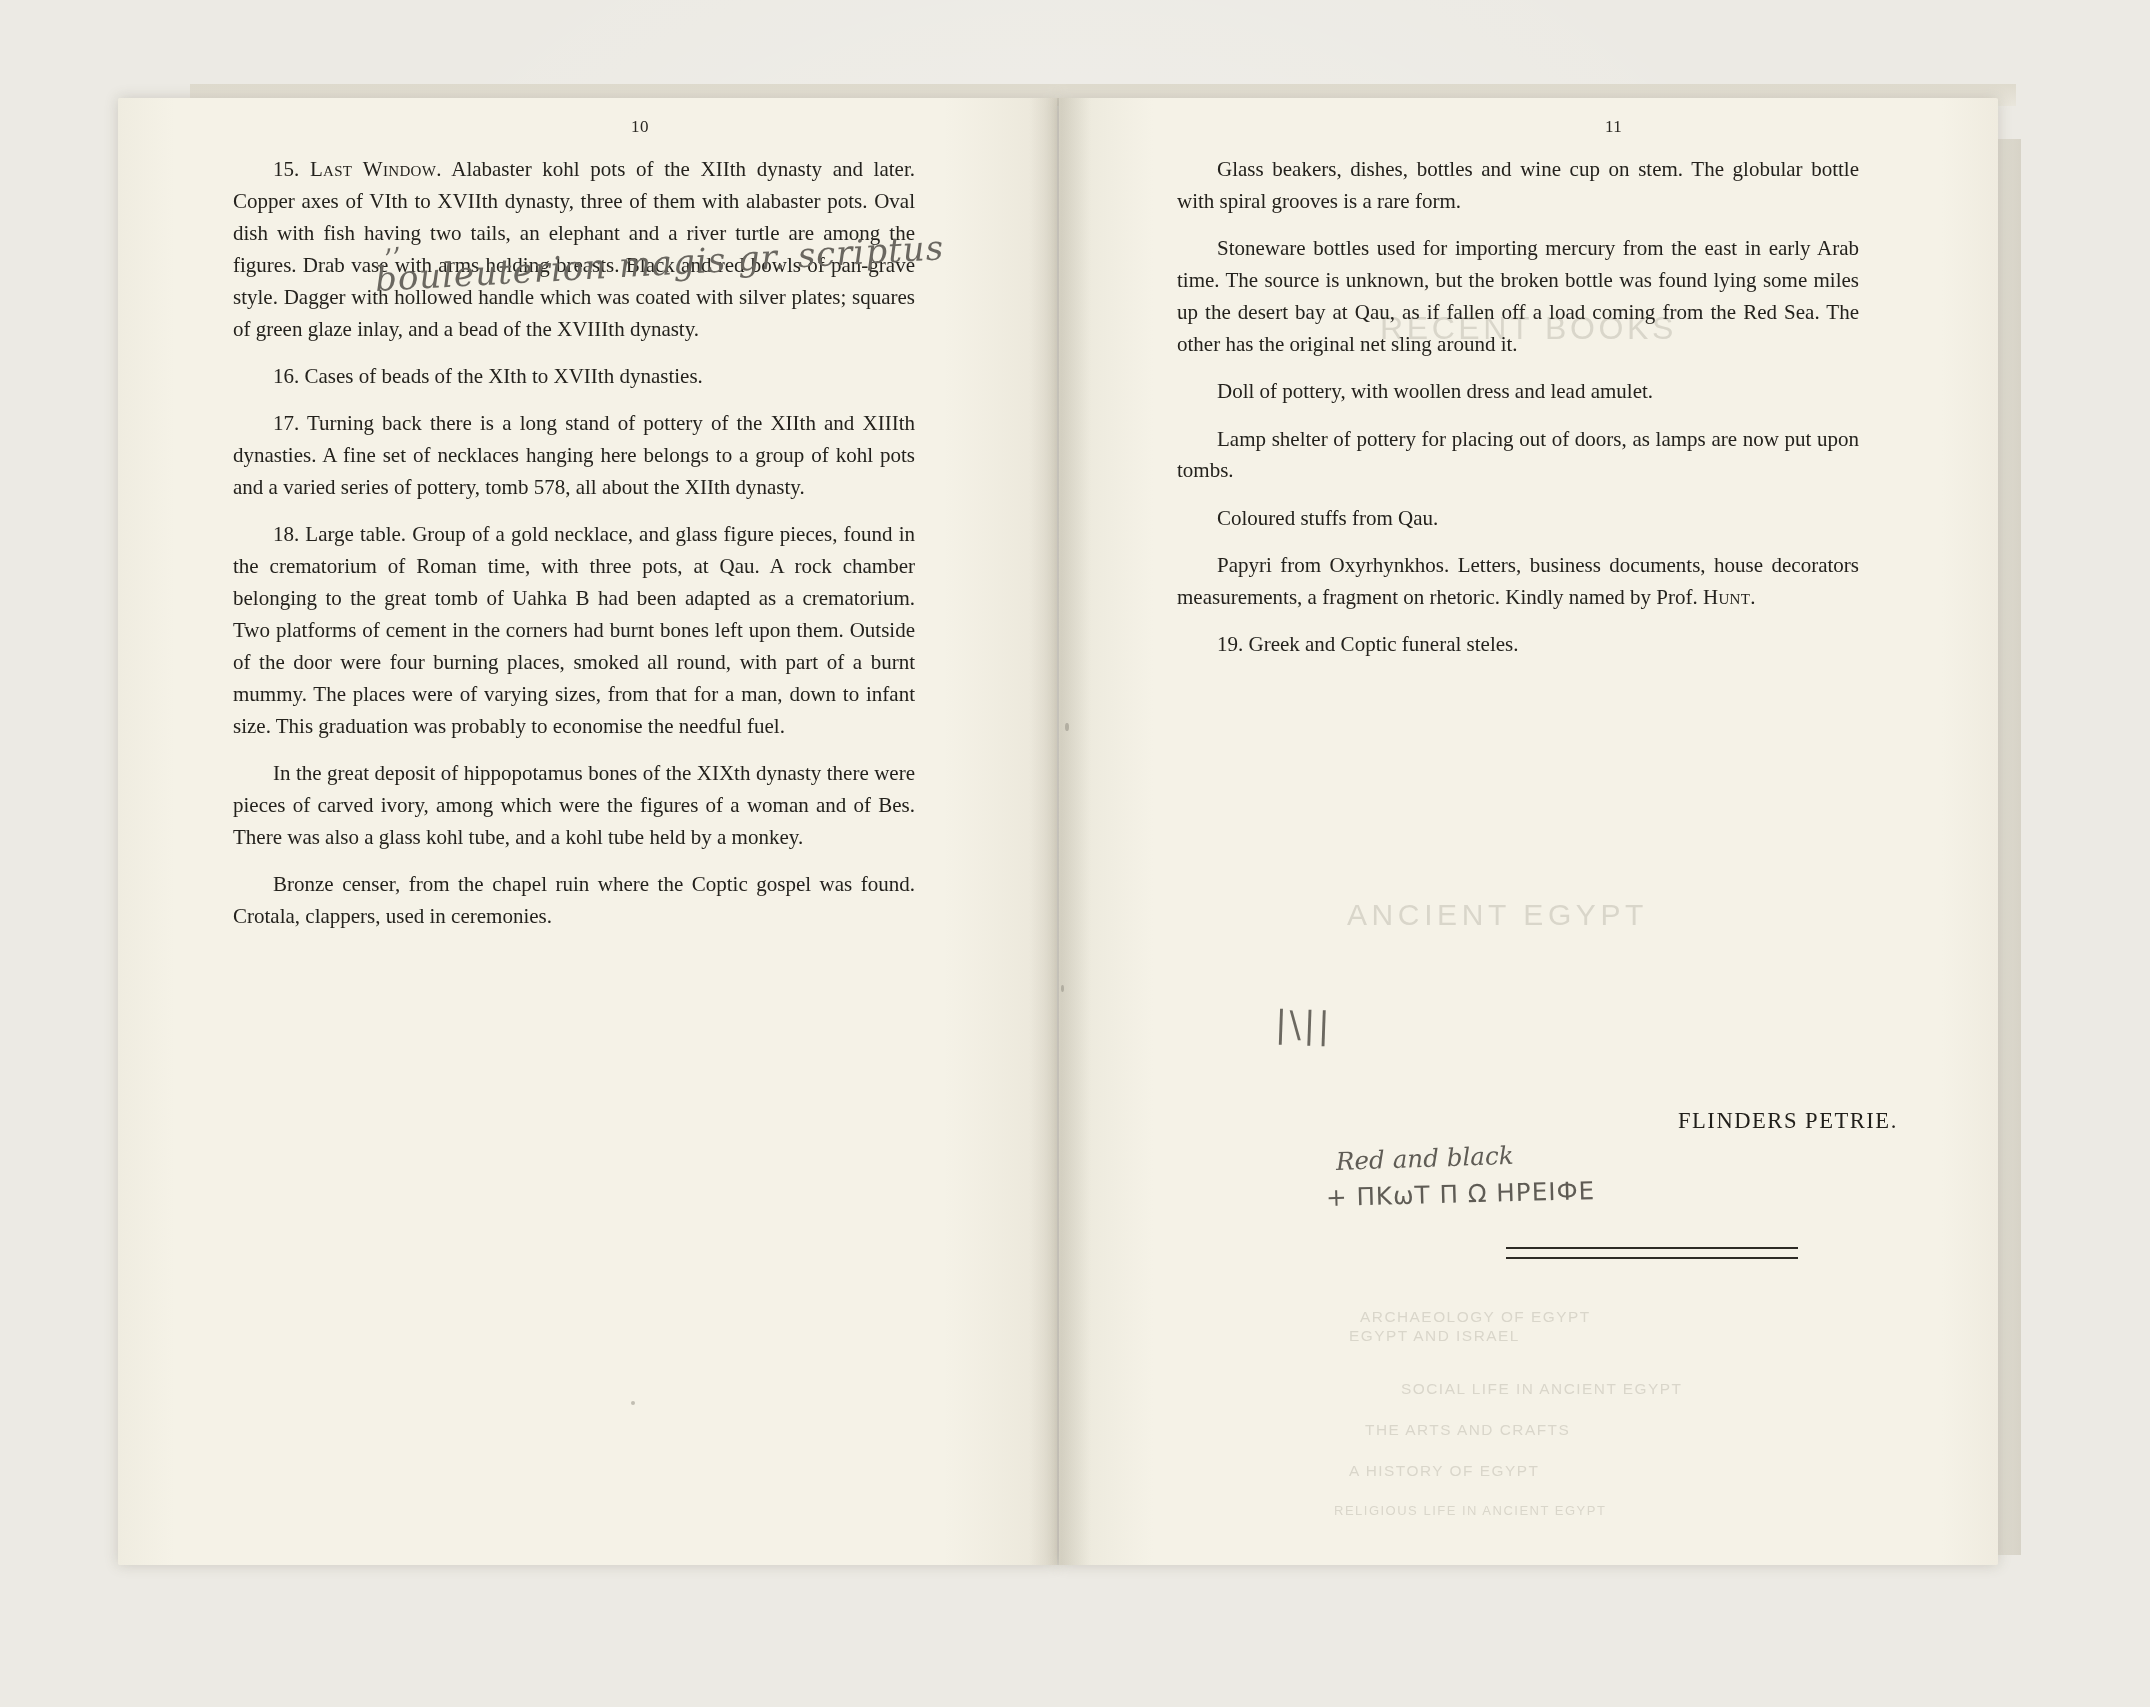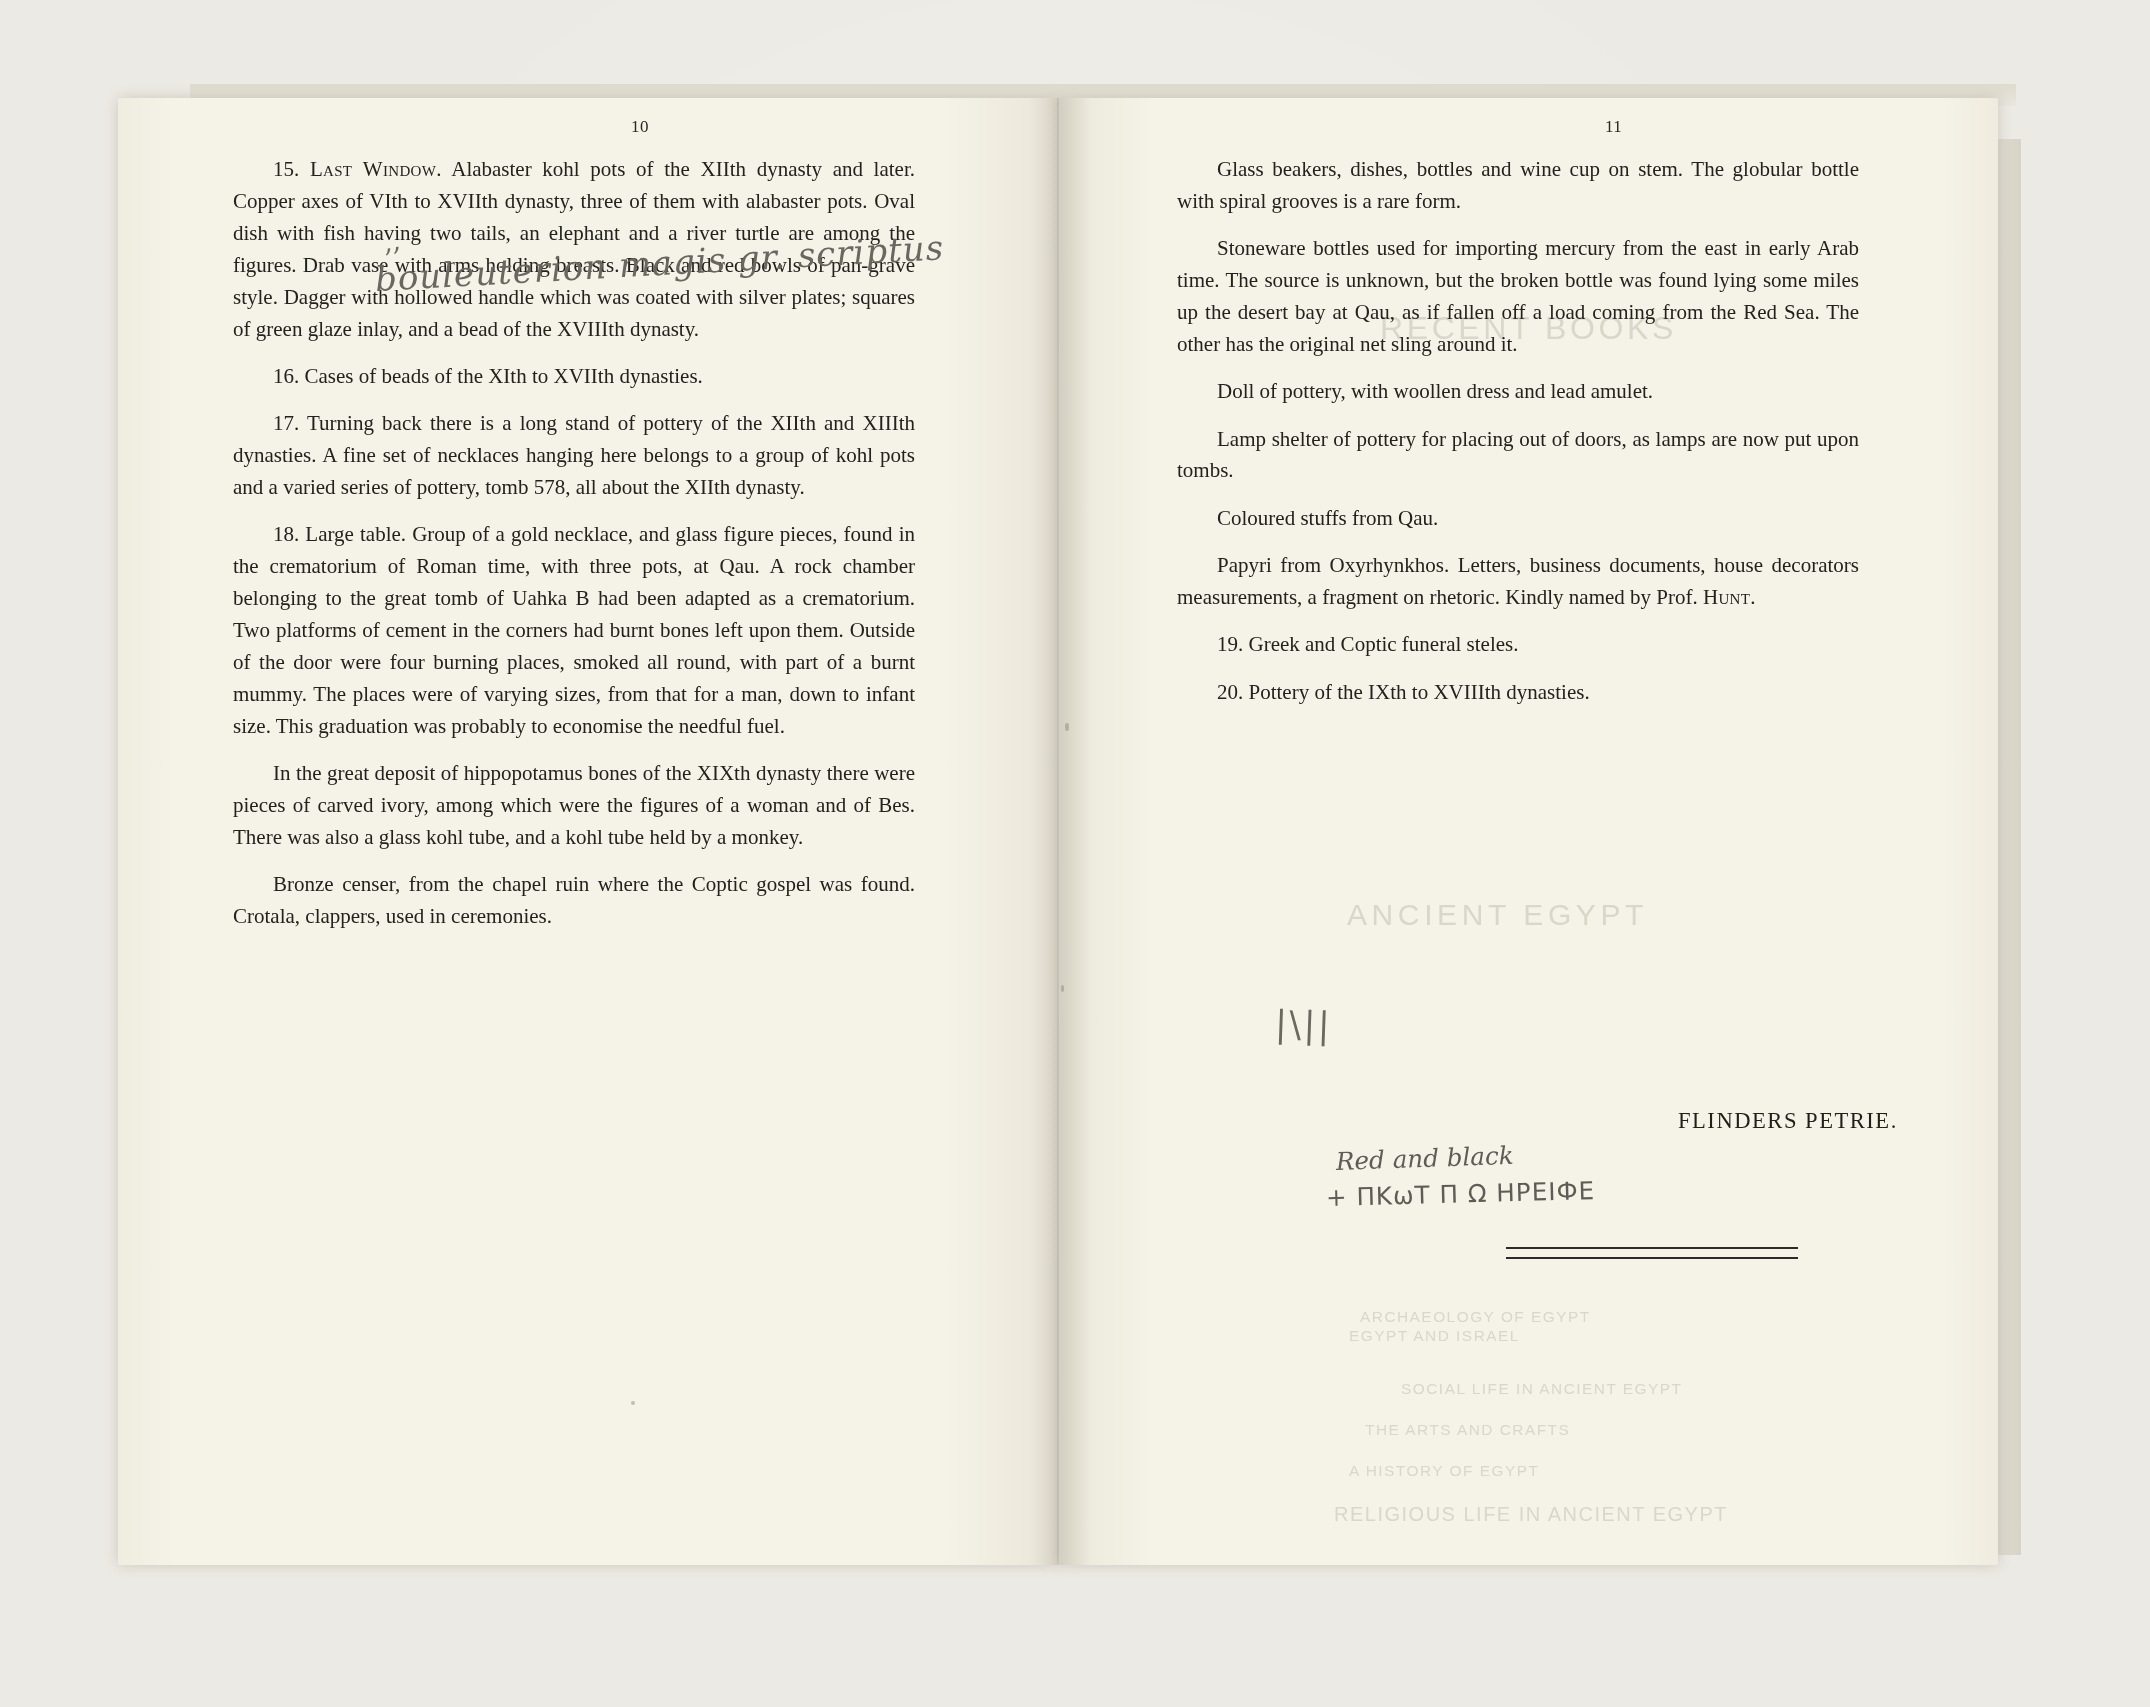--- a/index.html
+++ b/index.html
@@ -147,21 +147,21 @@
     pointer-events: none;
     user-select: none;
   }
   #ghost-recent { left: 1262px; top: 233px; font-size: 32px; }
   #ghost-title  { left: 1229px; top: 821px; font-size: 30px; letter-spacing: 4.6px;}
   #ghost-l1 { left: 1242px; top: 1231px; font-size: 15.4px; letter-spacing: 1.5px;}
   #ghost-l2 { left: 1231px; top: 1250px; font-size: 15.4px; letter-spacing: 1.5px;}
   #ghost-l3 { left: 1283px; top: 1303px; font-size: 15.4px; letter-spacing: 1.5px;}
   #ghost-l4 { left: 1247px; top: 1344px; font-size: 15.4px; letter-spacing: 1.5px;}
   #ghost-l5 { left: 1231px; top: 1385px; font-size: 15.4px; letter-spacing: 1.5px;}
-  #ghost-l6 { left: 1216px; top: 1426px; font-size: 20px; letter-spacing: 1.5px;}
+  #ghost-l6 { left: 1216px; top: 1426px; font-size: 13px; letter-spacing: 1.5px;}
 
   
   .pencil {
     position: absolute;
     color: #5d5a54;
     font-family: "DejaVu Serif", serif;
     font-style: italic;
     transform-origin: left center;
     white-space: nowrap;
     pointer-events: none;
@@ -279,24 +279,20 @@
     <p>
       <span>Coloured stuffs from Qau.</span>
     </p>
     <p>
       <span>Papyri from Oxyrhynkhos.   Letters, business documents, house decorators measurements, a fragment on rhetoric. Kindly named by Prof. </span><span class="sc">Hunt.</span>
     </p>
     <p>
       <span>19.</span>
       <span>Greek and Coptic funeral steles.</span>
     </p>
-    <p>
-      <span>20.</span>
-      <span>Pottery of the IXth to XVIIIth dynasties.</span>
-    </p>
   </div>
 
   <div class="signature">FLINDERS PETRIE.</div>
 
   <div id="rule"></div>
 
   <div class="pencil" id="pencil-tick">’’</div>
   <div class="pencil" id="pencil-top">bouleuterion magis gr. scriptus</div>
   <div class="pencil" id="pencil-marks">|\||</div>
   <div class="pencil" id="pencil-red1">Red and black</div>

